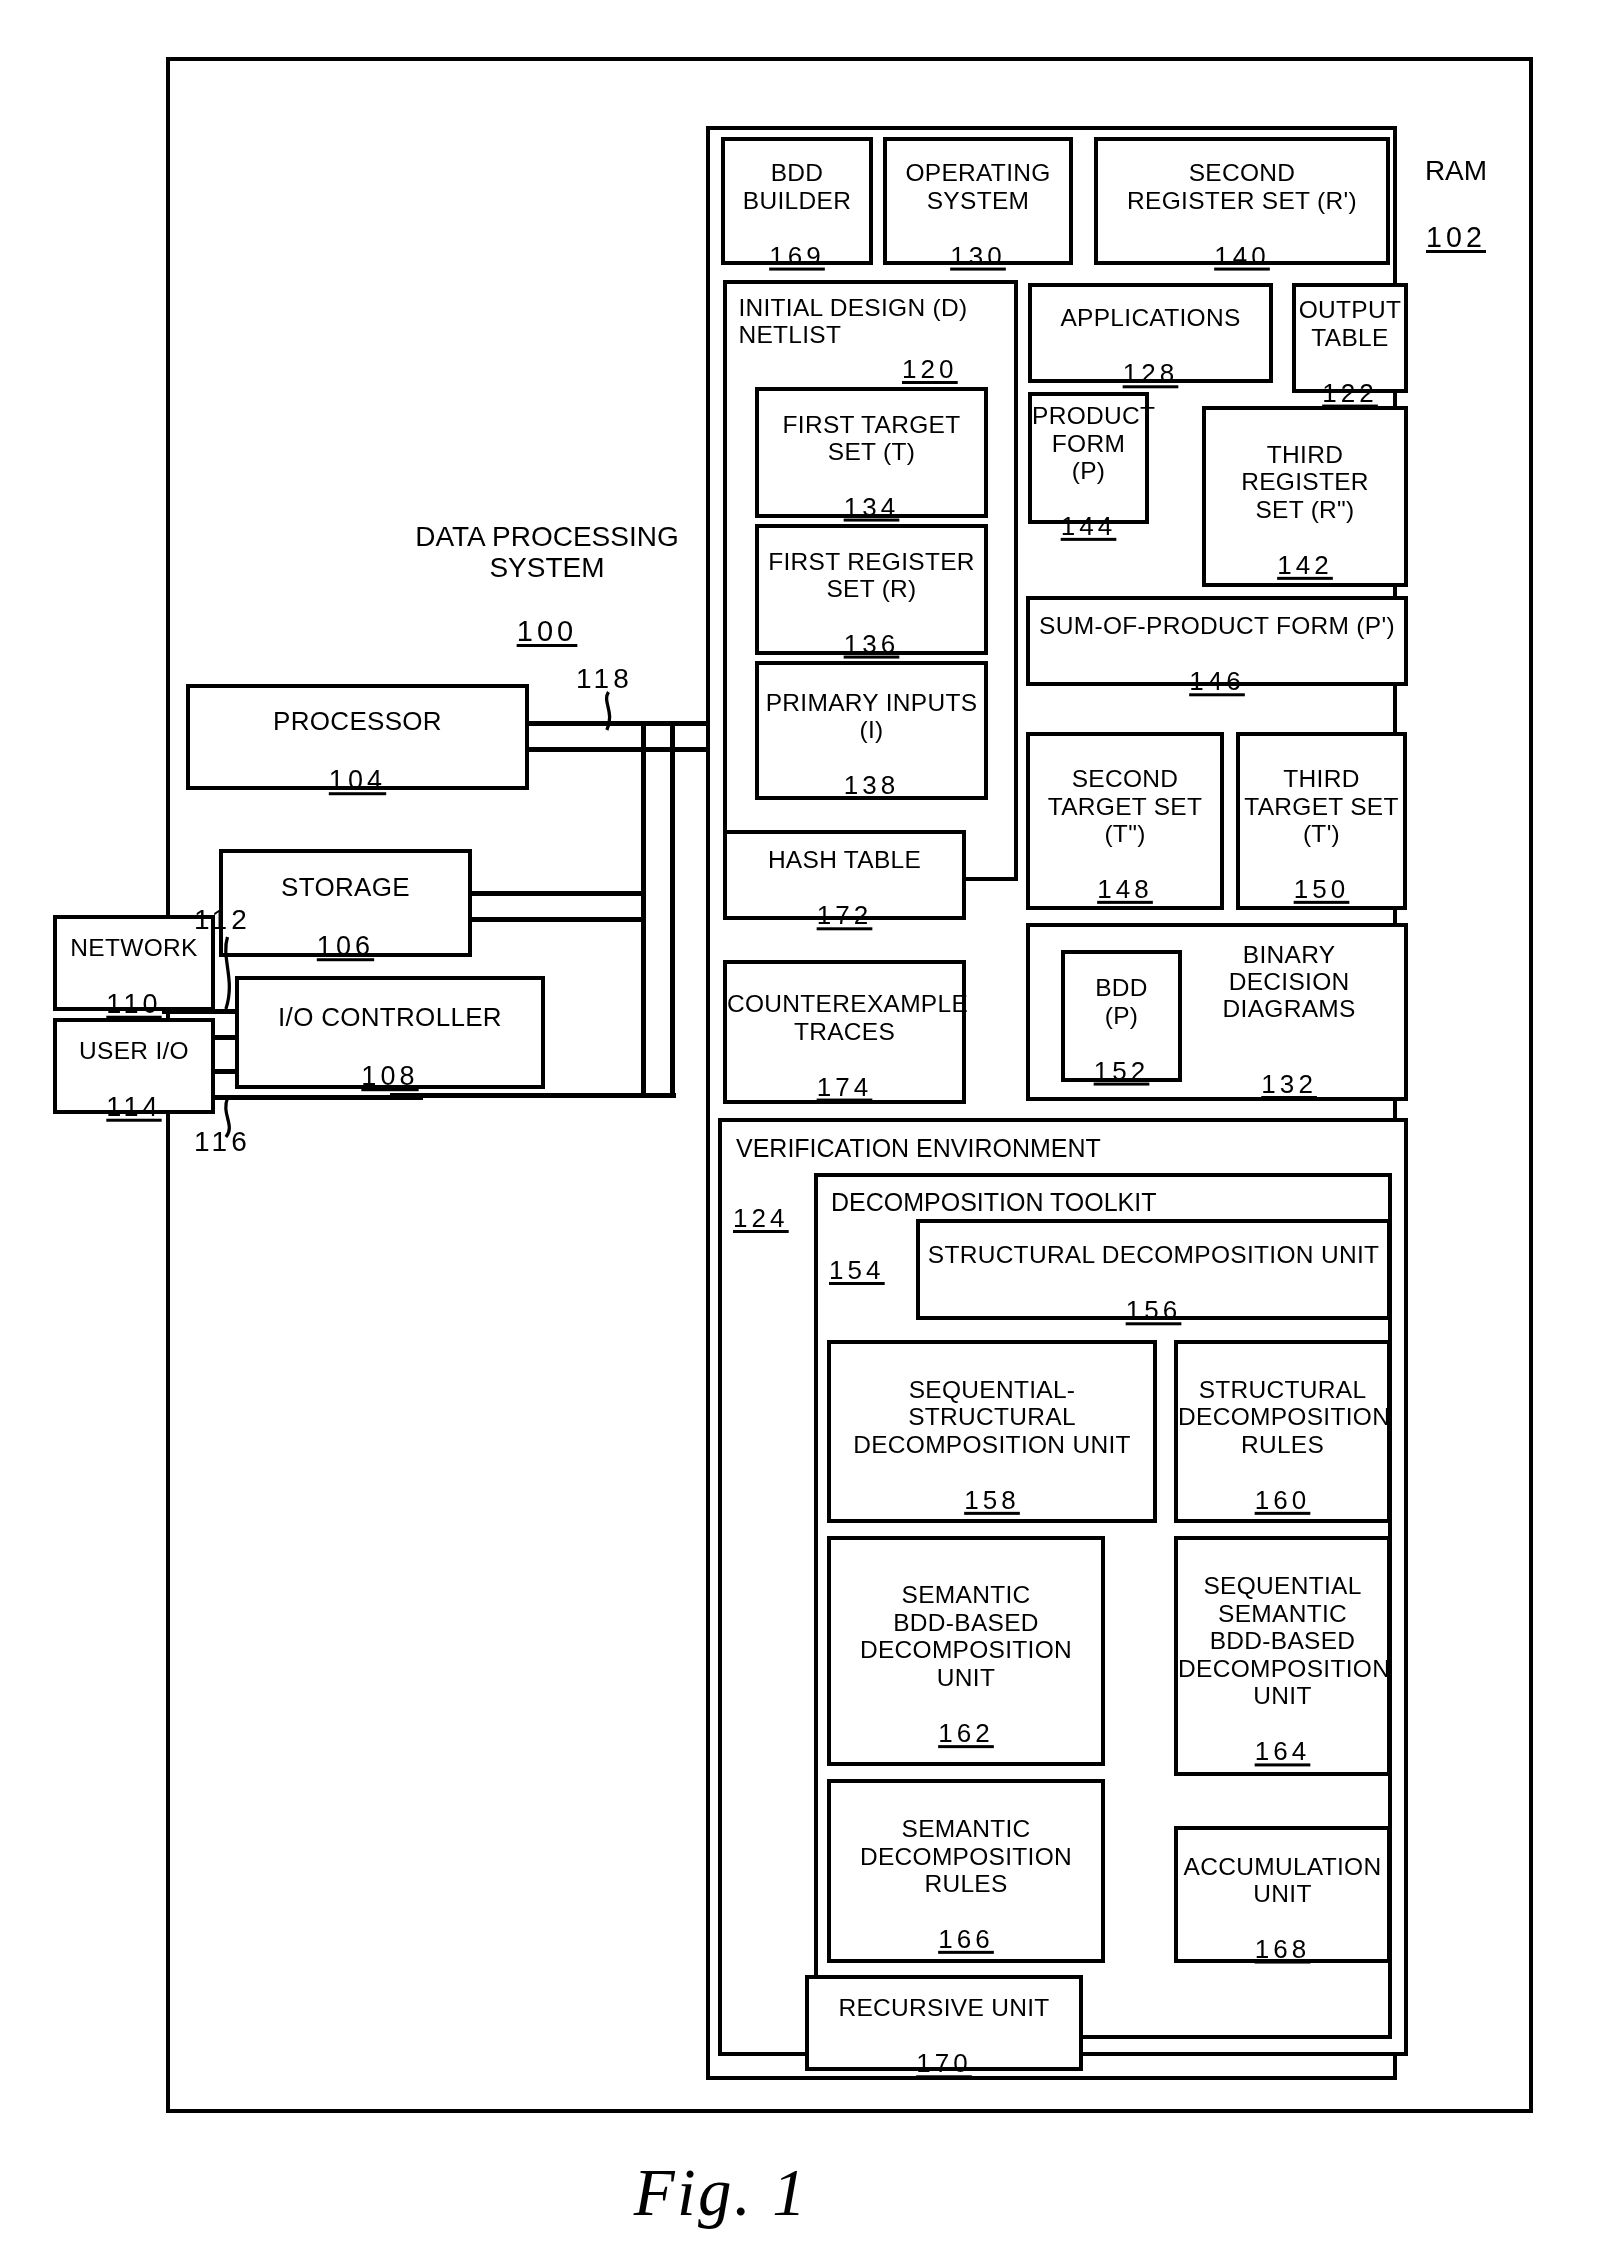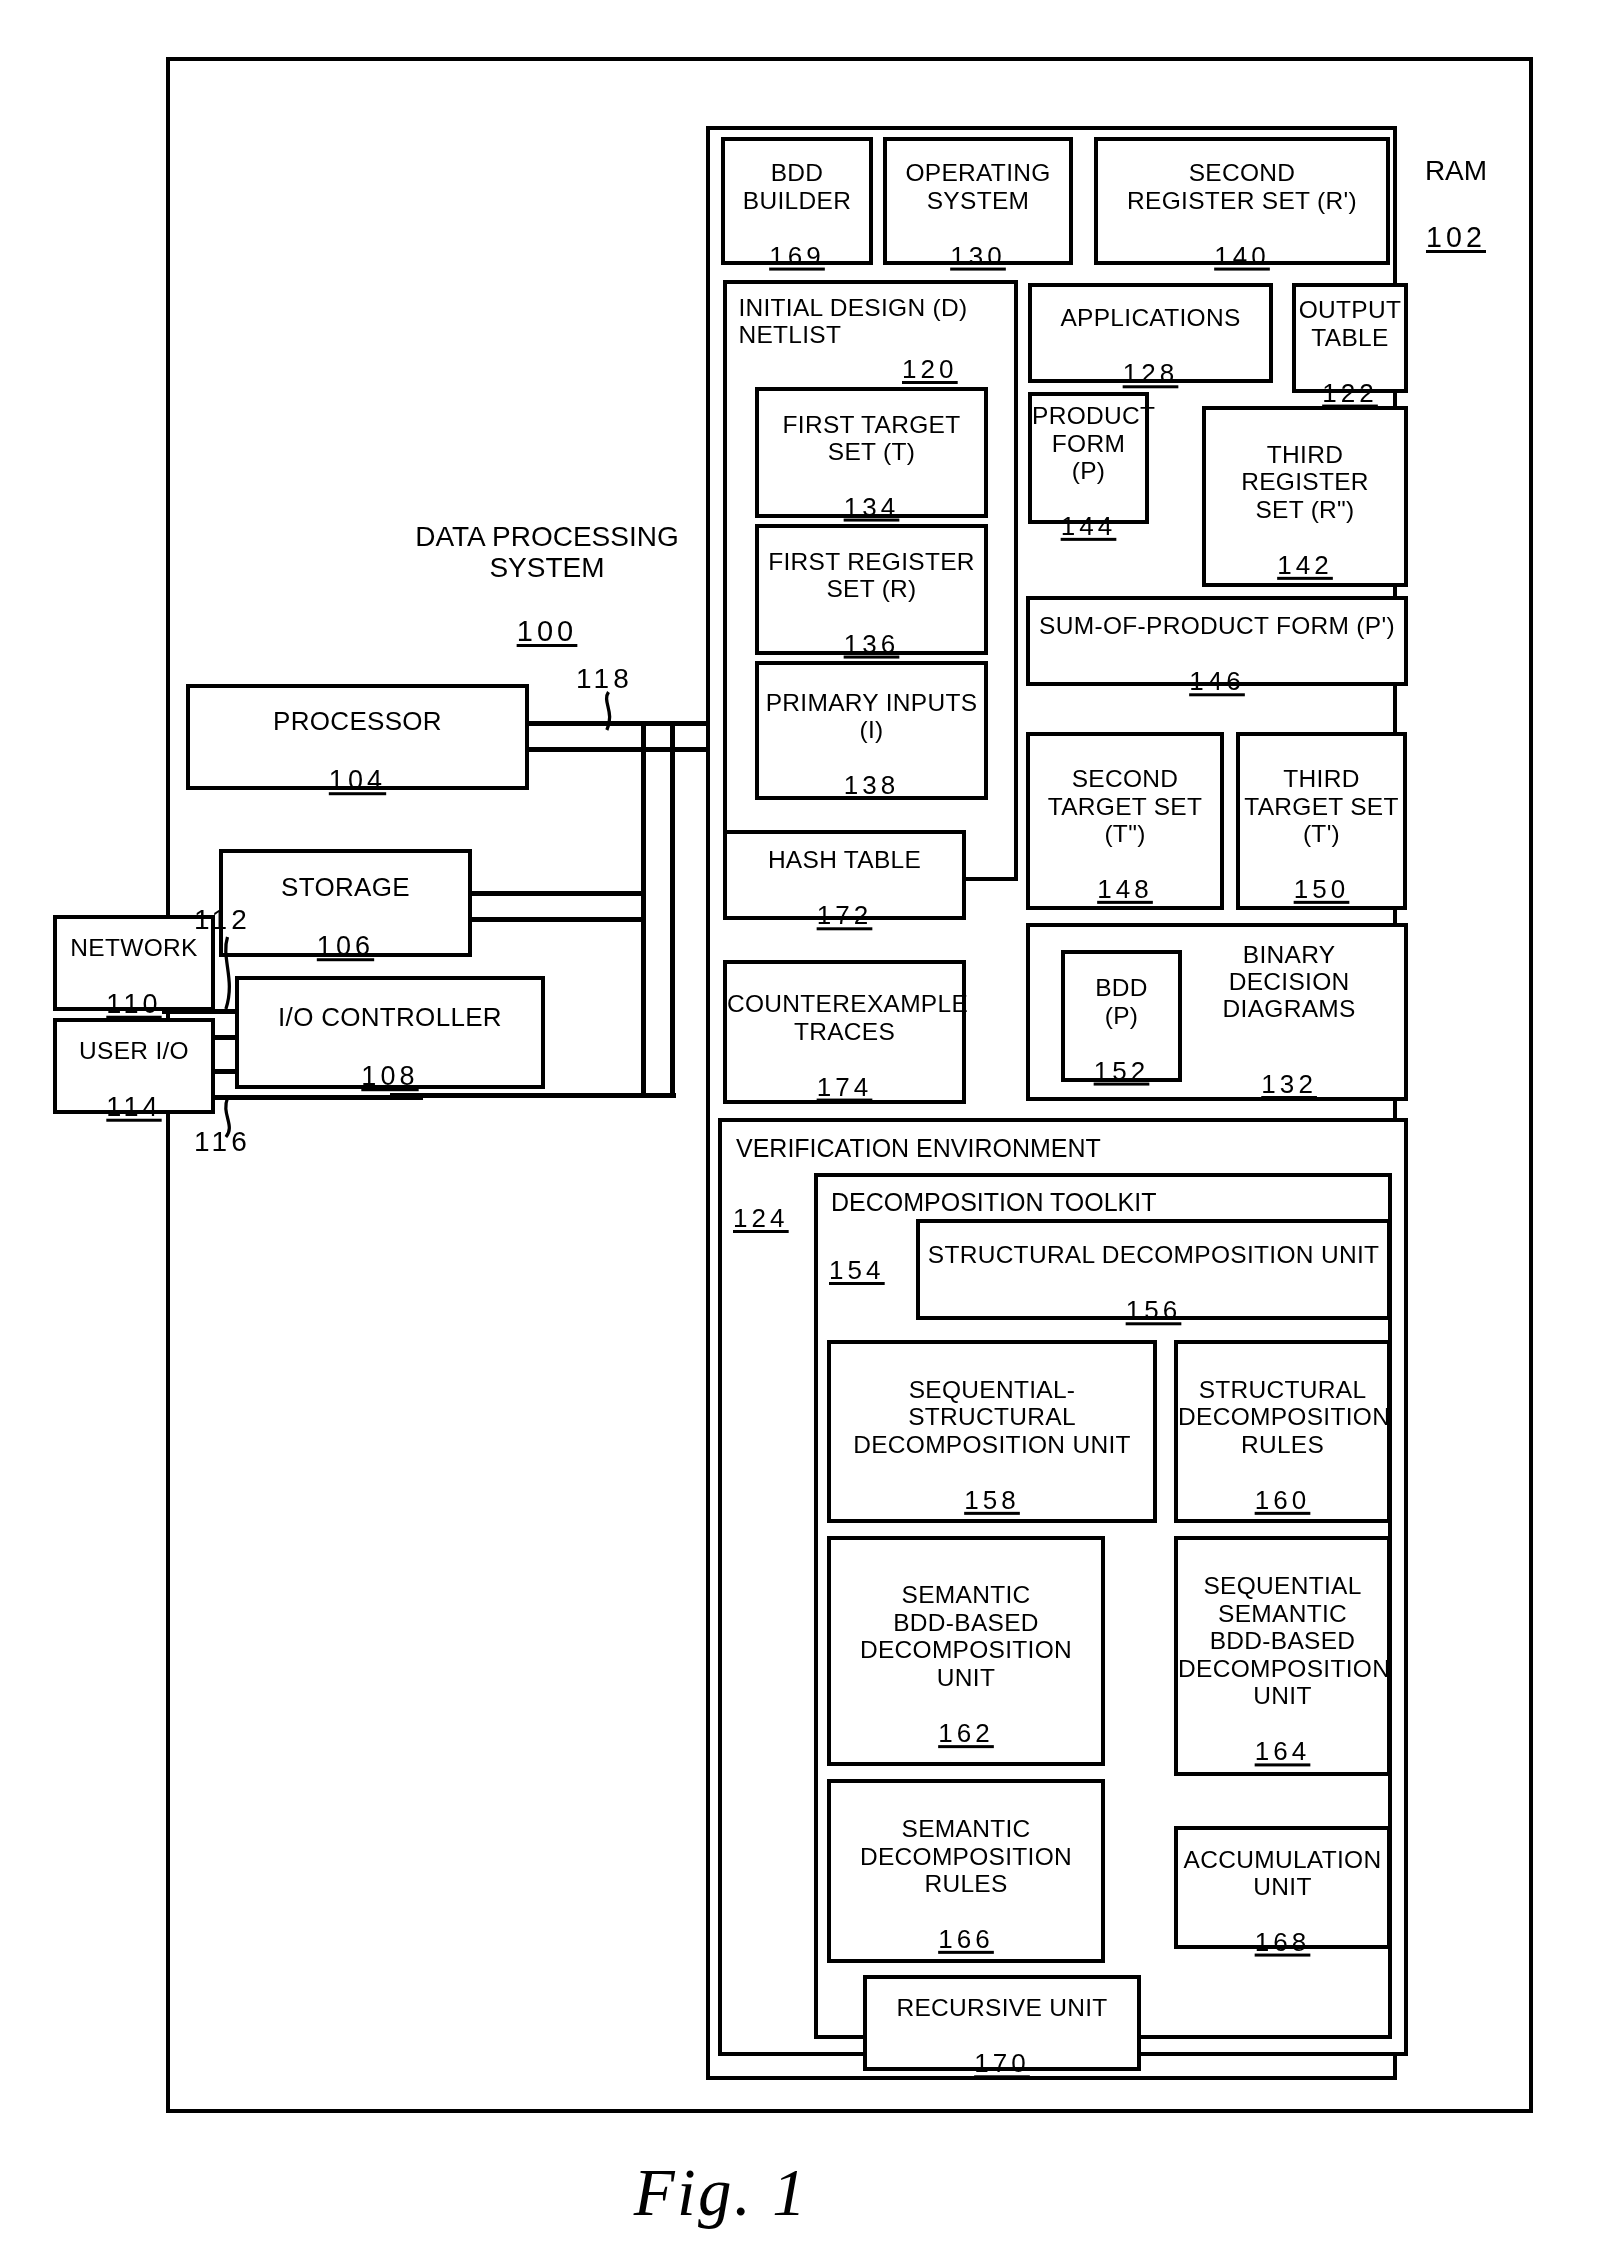--- a/index.html
+++ b/index.html
@@ -365,29 +365,29 @@
 
   <div class="box" style="left:827px; top:1779px; width:278px; height:184px;">
     <div class="center-v" style="font-size:24.5px;">
       <span>SEMANTIC
 DECOMPOSITION
 RULES</span><br>
       <span class="ref" style="font-size:26px;">166</span>
     </div>
   </div>
 
-  <div class="box" style="left:1174px; top:1826px; width:217px; height:123px;padding-left:8px;">
+  <div class="box" style="left:1174px; top:1826px; width:217px; height:137px;padding-left:8px;">
     <div class="center-v" style="font-size:24.5px;">
       <span>ACCUMULATION
 UNIT</span><br>
       <span class="ref" style="font-size:26px;">168</span>
     </div>
   </div>
 
-  <div class="box" style="left:863px; top:1975px; width:278px; height:96px;">
+  <div class="box" style="left:805px; top:1975px; width:278px; height:96px;">
     <div class="center-v" style="font-size:24.5px;">
       <span>RECURSIVE UNIT</span><br>
       <span class="ref" style="font-size:26px;">170</span>
     </div>
   </div>
 
   <div class="caption" style="left:0; top:2154px; width:1442px; text-align:center; font-size:67px;">Fig.  1</div>
 
 </div>
 

